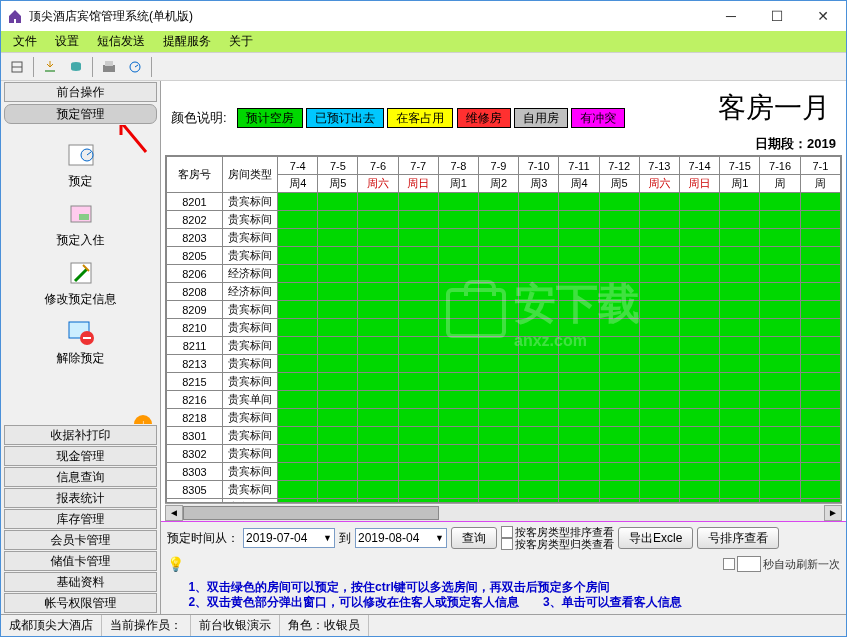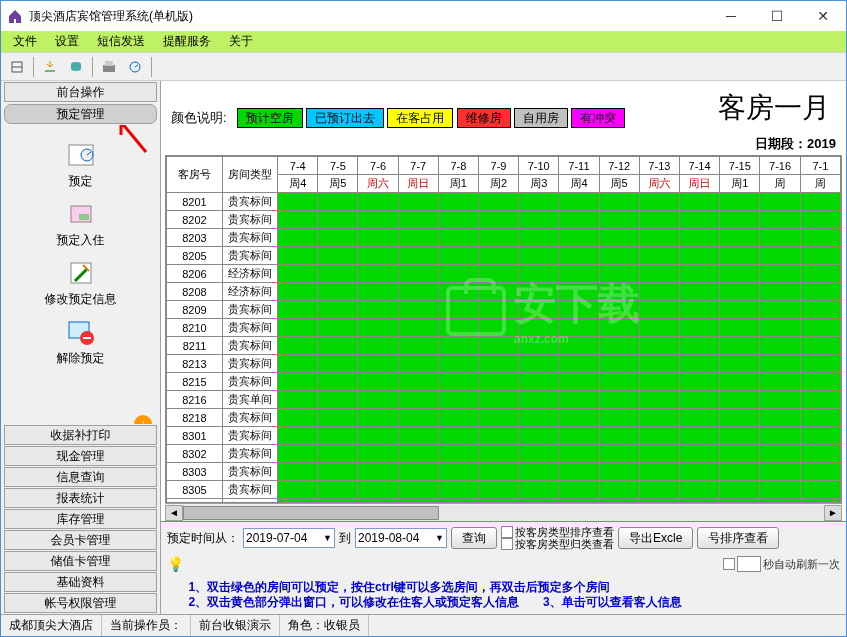--- a/index.html
+++ b/index.html
@@ -557,21 +557,21 @@
                 <td class="cell-green"></td>
                 <td class="cell-green"></td>
                 <td class="cell-green"></td>
               </tr>
             </tbody>
           </table>
         <div class="watermark">
           <div class="wm-icon"></div>
           <div>
             <div>安下载</div>
-            <div style="font-size:12px">anxz.com</div>
+            <div style="font-size:16px">anxz.com</div>
           </div>
         </div>
       </div>
 
       <div class="hscroll">
         <div class="sbtn">◄</div>
         <div class="track">
             <div class="thumb" style="width:40%"></div>
           </div>
         <div class="sbtn">►</div>

